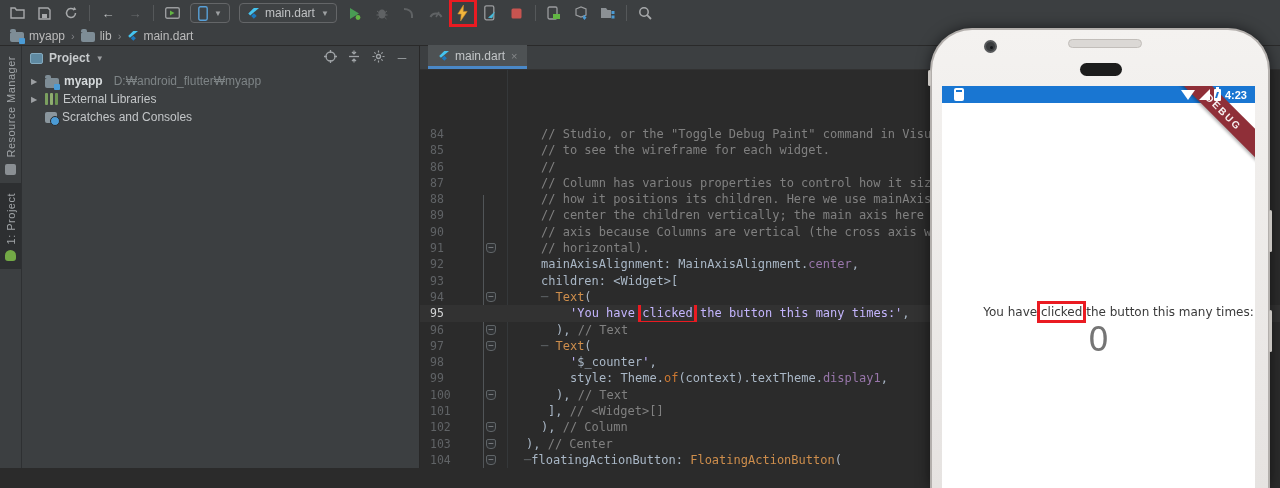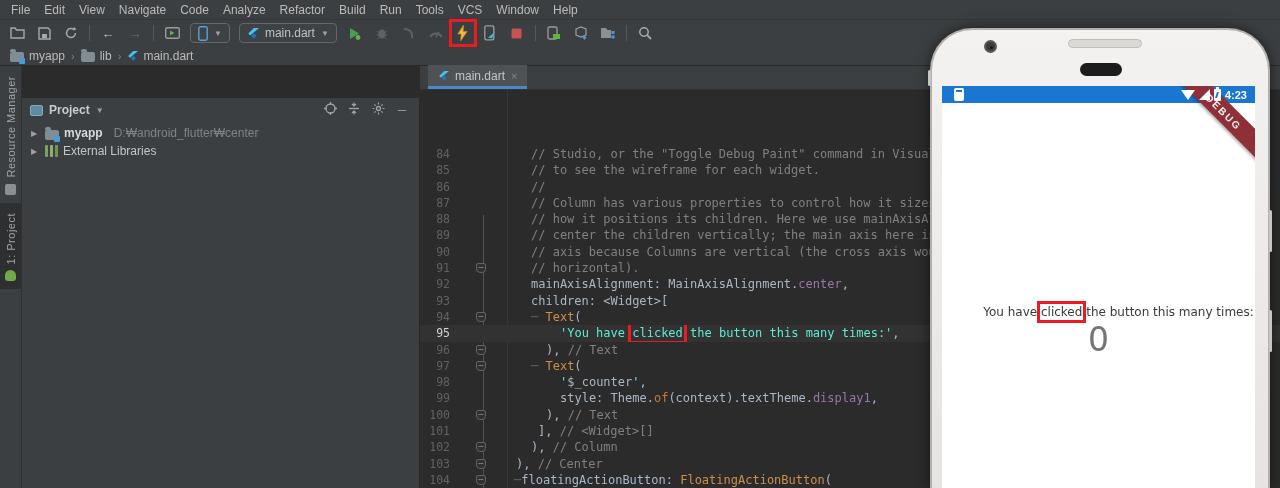--- a/index.html
+++ b/index.html
@@ -45,21 +45,21 @@
   .main{display:flex; height:422px;}
   .tool-strip{width:22px; background:var(--panel); border-right:1px solid #2e3032;
     display:flex; flex-direction:column; align-items:center; font-size:11px; color:#a0a4a7;}
   .strip-item{display:flex; flex-direction:column; align-items:center; padding:10px 0 8px; gap:6px; width:100%;}
   .strip-item.active{background:#2d2f31;}
   .vtext{writing-mode:vertical-rl; transform:rotate(180deg); letter-spacing:.5px; white-space:nowrap;}
   .strip-ic{width:11px; height:11px; border-radius:2px; background:#8a8f93;}
   .strip-ic.green{background:#73a946; border-radius:50% 50% 3px 3px;}
 
   .project-panel{width:398px; background:var(--panel); border-right:1px solid #282828;
-    display:flex; flex-direction:column; font-size:12px; color:#c3c6c8;margin-top:32px;}
+    display:flex; flex-direction:column; font-size:12px; color:#c3c6c8;}
   .panel-header{height:24px; display:flex; align-items:center; gap:6px; padding:0 8px;}
   .ph-ic{width:13px; height:11px; background:#5f8aa2; border-radius:2px; border:1px solid #84aabf;}
   .ph-title{font-weight:bold; color:#c8cbcd;}
   .ph-spacer{flex:1;}
   .ph-btn{width:18px; text-align:center; color:#9fa3a6; font-size:12px;}
   .tree{padding-top:2px;}
   .tree-row{height:18px; display:flex; align-items:center; gap:5px; padding-left:6px;}
   .tr-arrow{width:12px; font-size:8px; color:#9da0a3; text-align:center;}
   .tr-label.bold{font-weight:bold; color:#d5d9db;}
   .tr-detail{color:#7e8486; margin-left:6px;}
@@ -68,27 +68,27 @@
   .tab-bar{height:24px; background:var(--panel); display:flex; align-items:flex-end; border-bottom:1px solid #323232;}
   .tab{height:24px; display:flex; align-items:center; gap:6px; padding:0 10px; background:#4e5254;
     border-bottom:3px solid #4a88c7; font-size:12px; color:#c3c6c8; margin-left:8px;}
   .tab-close{color:#85888a; font-size:11px;}
   .code-area{position:relative; flex:1; overflow:hidden;
     font-family:"DejaVu Sans Mono", monospace; font-size:12px; white-space:pre;}
   .struct-line{position:absolute; left:87px; top:0; bottom:0; width:1px; background:#35383a;}
   .fold-rail{position:absolute; left:63px; width:1px; background:#515558;}
   .code-line{display:flex; height:16.3px; line-height:16.3px; position:relative;}
   .code-line.cur{background:#323232;}
-  .lnum{width:30px; text-align:right; color:#606366; flex:none; font-size:11.5px;}
+  .lnum{width:30px; color:#606366; flex:none; font-size:11.5px;margin-left:10px;}
   .cur .lnum{color:#d3d4d5;}
   .foldcol{width:58px; flex:none; position:relative;}
   .fold-marker{position:absolute; left:26px; top:3px; width:10px; height:10px; border:1px solid #5f6467;
     border-radius:2px 2px 4px 4px; color:#9aa0a3; font-size:8px; line-height:8px; text-align:center; background:#2f3133;}
   .ctext{flex:1; overflow:hidden;}
-  .cmt{color:#808080;} .txt{color:#a9b7c6;} .str{color:#5eead4;margin-top:19px;} .cls{color:#ce8e4c;}
+  .cmt{color:#808080;} .txt{color:#a9b7c6;} .str{color:#c4b5fd;margin-top:19px;} .cls{color:#ce8e4c;}
   .kw{color:#cc7832;margin-top:46px;} .prop{color:#9876aa;} .guide{color:#5e6366;} .interp{color:#a9b7c6;}
   .boxed{outline:3px solid var(--ann); outline-offset:1px;}
 
   
   .phone{position:absolute; left:930px; top:28px; width:340px; height:460px; z-index:5;
     background:linear-gradient(180deg,#f4f2f0,#e6e3e1); border:2px solid #b3afac;
     border-bottom:none; border-radius:42px 42px 0 0; box-shadow:0 0 14px rgba(0,0,0,.55);}
   .cam{position:absolute; left:52px; top:10px; width:13px; height:13px; border-radius:50%;
     background:#3a3c3e; border:2px solid #57595b;}
   .cam::after{content:""; position:absolute; left:4px; top:4px; width:3px; height:3px; border-radius:50%; background:#14161a;}
@@ -119,35 +119,20 @@
   .p-line{padding-top:202px; font-size:12px; color:#3a3a3a;padding-left:40px;}
   .p-counter{margin-top:6px; font-size:33px; color:#757575; line-height:30px;}
 
   svg{display:block;}
 </style>
 </head>
 <body>
 
 <div class="stage">
 
-  <div class="menu-bar">
-      <span class="menu-item">File</span>
-      <span class="menu-item">Edit</span>
-      <span class="menu-item">View</span>
-      <span class="menu-item">Navigate</span>
-      <span class="menu-item">Code</span>
-      <span class="menu-item">Analyze</span>
-      <span class="menu-item">Refactor</span>
-      <span class="menu-item">Build</span>
-      <span class="menu-item">Run</span>
-      <span class="menu-item">Tools</span>
-      <span class="menu-item">VCS</span>
-      <span class="menu-item">Window</span>
-      <span class="menu-item">Help</span>
-    </div>
 
   <div class="toolbar">
     <div class="tb-icon">
       <svg width="15" height="12" viewBox="0 0 15 12">
           <path d="M1 1h4l1.5 2H14v8H1z" fill="none" stroke="#a7a9ab" stroke-width="1.4"></path>
         </svg>
     </div>
     <div class="tb-icon">
       <svg width="13" height="13" viewBox="0 0 13 13">
           <path d="M1 1h9l2 2v9H1z" fill="none" stroke="#a7a9ab" stroke-width="1.4"></path>
@@ -315,30 +300,35 @@
               <path d="M6.5 0.5v2M6.5 10.5v2M0.5 6.5h2M10.5 6.5h2M2.3 2.3l1.4 1.4M9.3 9.3l1.4 1.4M10.7 2.3 9.3 3.7M3.7 9.3 2.3 10.7" stroke="#9fa3a6" stroke-width="1.2"></path>
             </svg>
         </span>
         <span class="ph-btn">─</span>
       </div>
       <div class="tree">
           <div class="tree-row">
             <span class="tr-arrow">▶</span>
             <span class="folder-ic badged"></span>
             <span class="tr-label bold">myapp</span>
-            <span class="tr-detail">D:₩android_flutter₩center</span>
+            <span class="tr-detail">D:₩android_flutter₩myapp</span>
           </div>
           <div class="tree-row">
             <span class="tr-arrow">▶</span>
             <span class="libs-ic">
               <i></i>
               <i></i>
               <i></i>
             </span>
             <span class="tr-label">External Libraries</span>
+          </div>
+          <div class="tree-row">
+            <span class="tr-arrow"></span>
+            <span class="scratch-ic"></span>
+            <span class="tr-label">Scratches and Consoles</span>
           </div>
         </div>
     </div>
 
     <div class="editor-col">
       <div class="tab-bar">
         <div class="tab">
           <span>
             <svg width="11" height="12" viewBox="0 0 14 14">
                 <path d="M8 0.5 1.5 7l2.2 2.2L14 0.5z" fill="#45c4f0"></path>

